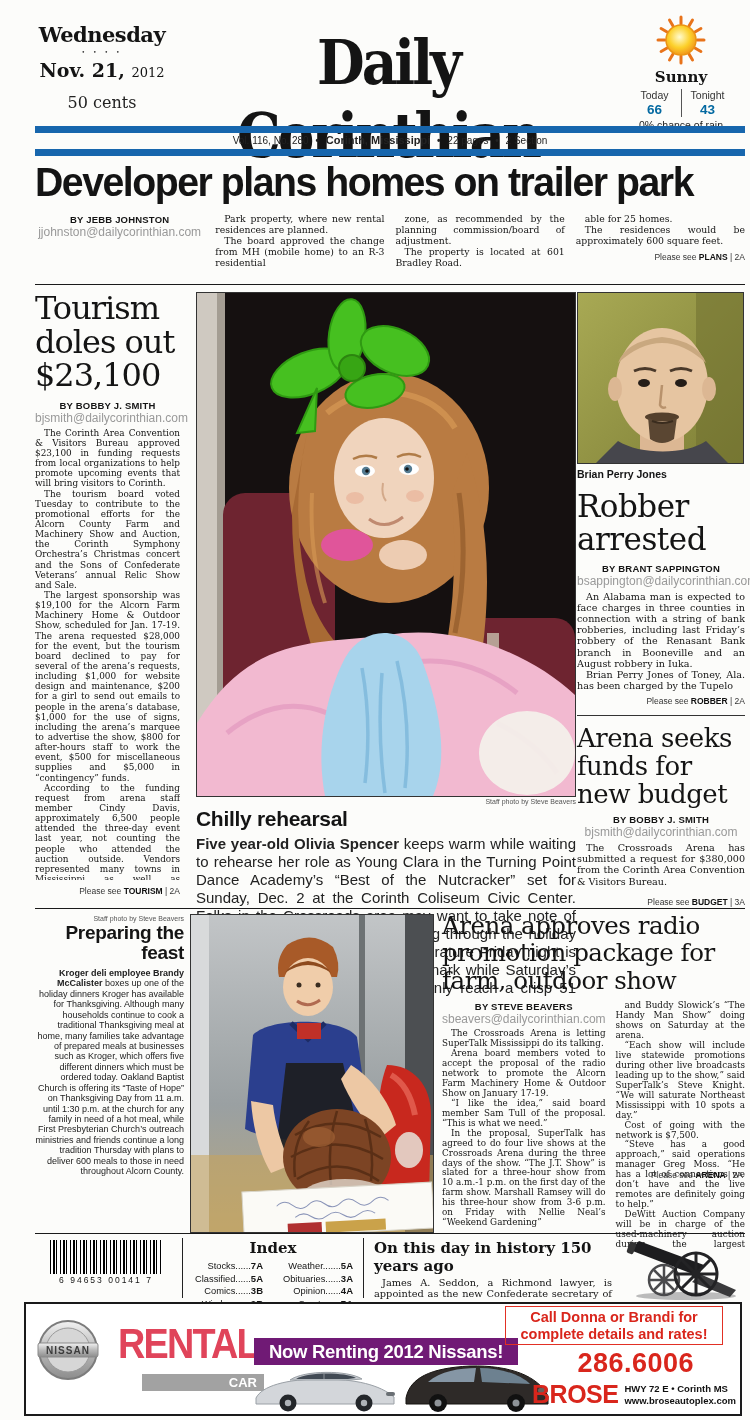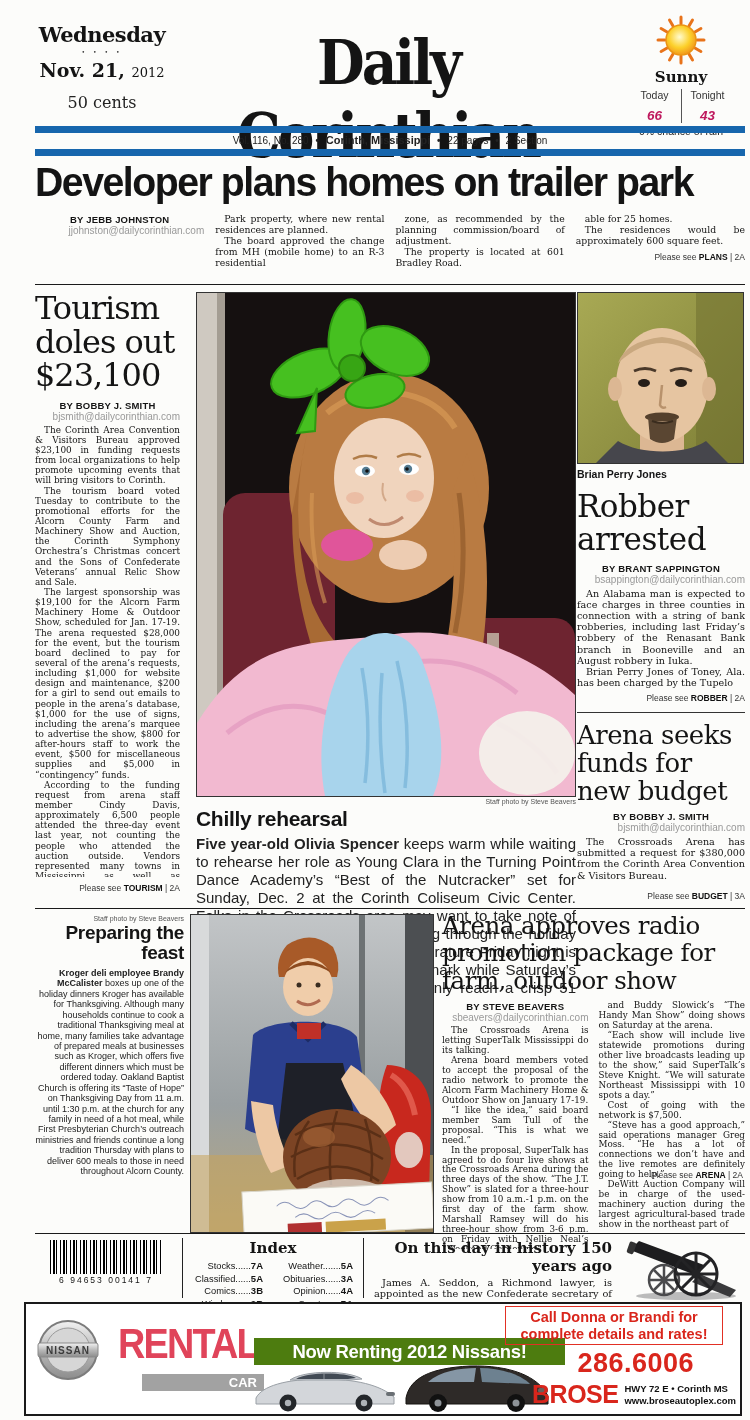--- a/index.html
+++ b/index.html
@@ -14,33 +14,33 @@
   .dateblock .dateline{margin-top:4px;font-size:19px;font-weight:bold;}
   .dateblock .yr{font-size:13px;font-weight:normal;}
   .dateblock .price{margin-top:12px;font-size:16px;font-weight:normal;color:#222;}
   .mast-title{position:absolute;left:158px;top:26px;width:460px;text-align:center;
               font-family:"DejaVu Serif",serif;font-weight:bold;font-size:55px;
               letter-spacing:-3px;transform:scaleY(1.12);transform-origin:top;}
   .weatherbox{position:absolute;right:4px;top:14px;width:130px;text-align:center;}
   .weatherbox .cond{font-family:"DejaVu Serif",serif;font-weight:bold;font-size:15px;margin-top:-2px;}
   .wx-row{display:flex;justify-content:center;margin-top:3px;}
   .wx-cell{width:52px;font-size:10.5px;color:#333;}
-  .wx-cell .t{font-size:13.5px;font-weight:bold;color:#be185d;margin-top:7px;font-style:italic;}
+  .wx-cell .t{font-size:13.5px;font-weight:bold;color:#0369a1;margin-top:1px;}
   .wx-cell + .wx-cell{border-left:1.5px solid #555;}
   .wx-rain{font-size:10.5px;color:#222;margin-top:2px;}
 
   .bar{position:absolute;left:35px;width:710px;height:7px;background:#1766ad;}
   .bar1{top:126px;} .bar2{top:149px;}
   .infoline{position:absolute;left:35px;top:134px;width:710px;text-align:center;font-size:10px;color:#222;}
   .infoline b{font-size:11px;}
   .infoline .sep{margin:0 4px;font-weight:bold;}
 
   
   .byline{font-weight:bold;font-size:9.5px;text-align:center;letter-spacing:.2px;}
-  .email{font-size:10px;color:#999;text-align:right;margin-bottom:3px;}
+  .email{font-size:12px;color:#999;text-align:center;margin-bottom:3px;}
   .bodytext p{margin:0;text-indent:9px;text-align:justify;
               font-family:"DejaVu Serif",serif;}
   .jump{text-align:right;font-size:8.5px;color:#333;}
   .jump b{color:#111;}
 
   
   .lead{position:absolute;left:35px;top:160px;width:710px;}
   .lead h1{margin:0;font-size:40px;font-weight:bold;letter-spacing:-1.5px;
            transform:scaleX(.98);transform-origin:left;white-space:nowrap;}
   .lead-cols{display:flex;gap:11px;margin-top:9px;height:74px;overflow:hidden;}
@@ -104,35 +104,35 @@
   .bc .bars{width:112px;height:34px;margin:0 auto;
             background:repeating-linear-gradient(90deg,#000 0 1.5px,#fff 1.5px 3px,#000 3px 5.5px,#fff 5.5px 6.5px,#000 6.5px 7.5px,#fff 7.5px 10px);}
   .bc .digits{font-size:8.5px;letter-spacing:2px;margin-top:1px;}
   .idx{width:180px;border-left:1.5px solid #222;padding-top:1px;}
   .idx .ititle{font-family:"DejaVu Serif",serif;font-weight:bold;font-size:15px;text-align:center;}
   .idx-cols{display:flex;margin-top:3px;}
   .idx-col{flex:1;}
   .idx-row{font-size:9.3px;text-align:right;padding-right:10px;line-height:1.25;}
   .idx-row b{font-size:9.5px;}
   .hist{flex:1;border-left:1.5px solid #222;padding:1px 10px 0 10px;}
-  .hist .htitle{font-family:"DejaVu Serif",serif;font-weight:bold;font-size:15px;text-align:right;}
+  .hist .htitle{font-family:"DejaVu Serif",serif;font-weight:bold;font-size:15px;text-align:left;}
   .hist .htext{font-family:"DejaVu Serif",serif;font-size:9.8px;line-height:1.16;
                text-align:justify;text-indent:8px;margin-top:2px;}
   .cannonbox{width:122px;display:flex;align-items:flex-start;justify-content:center;}
 
   
   .adbox{position:absolute;left:24px;top:1302px;width:714px;height:110px;
          border:2px solid #1a1a1a;background:#fff;}
   .ad-call{position:absolute;right:17px;top:2px;width:216px;border:1px solid #e23024;
            text-align:center;color:#d9261c;font-weight:bold;font-size:14.5px;line-height:1.15;padding:2px 0;}
   .ad-phone{position:absolute;right:46px;top:44px;color:#d9261c;font-weight:bold;font-size:27px;letter-spacing:.5px;}
   .ad-brose{position:absolute;right:4px;top:76px;display:flex;align-items:center;gap:6px;}
   .ad-brose .dealer{color:#d9261c;font-weight:bold;font-size:25px;letter-spacing:-.5px;}
   .ad-brose .addr{text-align:left;font-size:9.5px;font-weight:bold;line-height:1.25;color:#111;}
-  .ad-banner{position:absolute;left:228px;top:34px;width:311px;height:27px;background:#4d7c0f;
+  .ad-banner{position:absolute;left:228px;top:34px;width:264px;height:27px;background:#701a75;
              color:#fff;font-weight:bold;font-size:18.5px;line-height:27px;text-align:center;letter-spacing:-.3px;}
   .ad-rental{position:absolute;left:92px;top:16px;color:#e0445a;font-weight:bold;
              font-size:42px;letter-spacing:-2px;transform:scaleX(.9);transform-origin:left;}
   .ad-carbar{position:absolute;left:116px;top:70px;width:122px;height:17px;background:#a2a2a2;
              color:#fff;font-weight:bold;font-size:13px;line-height:17px;text-align:right;padding-right:7px;box-sizing:border-box;}
   .ad-logo{position:absolute;left:10px;top:14px;}
   .ad-car1{position:absolute;left:226px;top:62px;}
   .ad-car2{position:absolute;left:374px;top:56px;}
 </style>
 </head>

